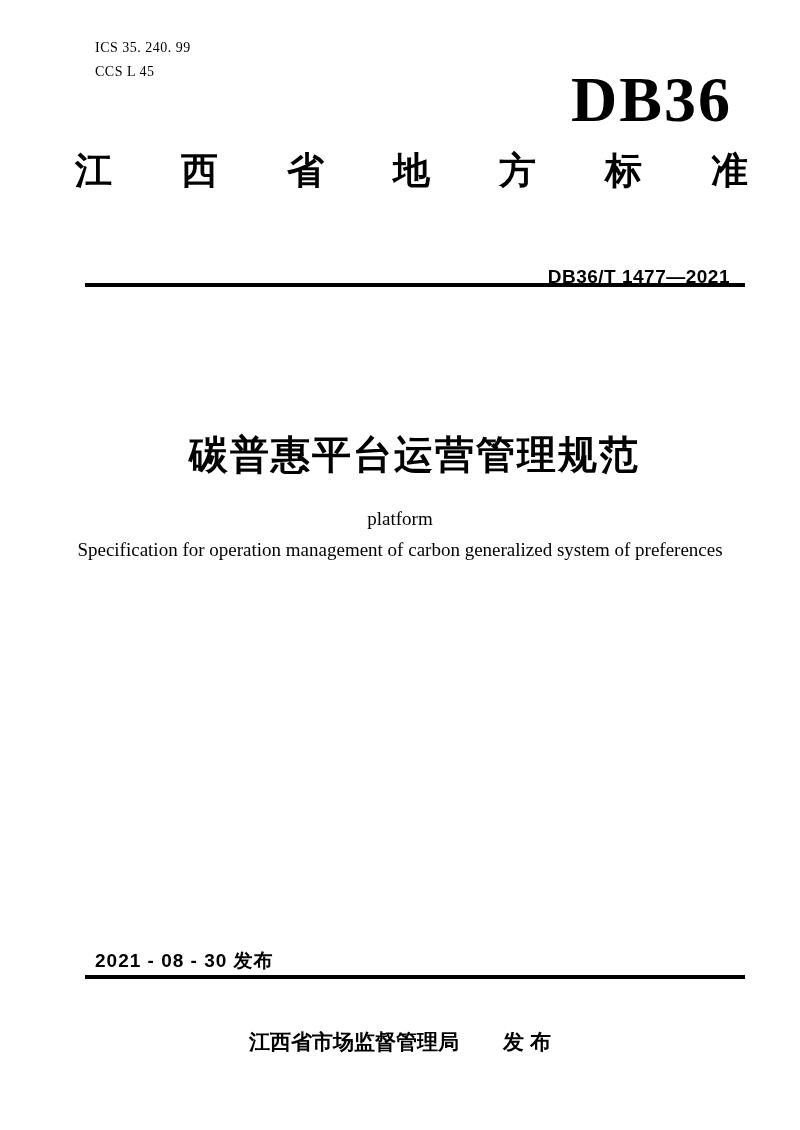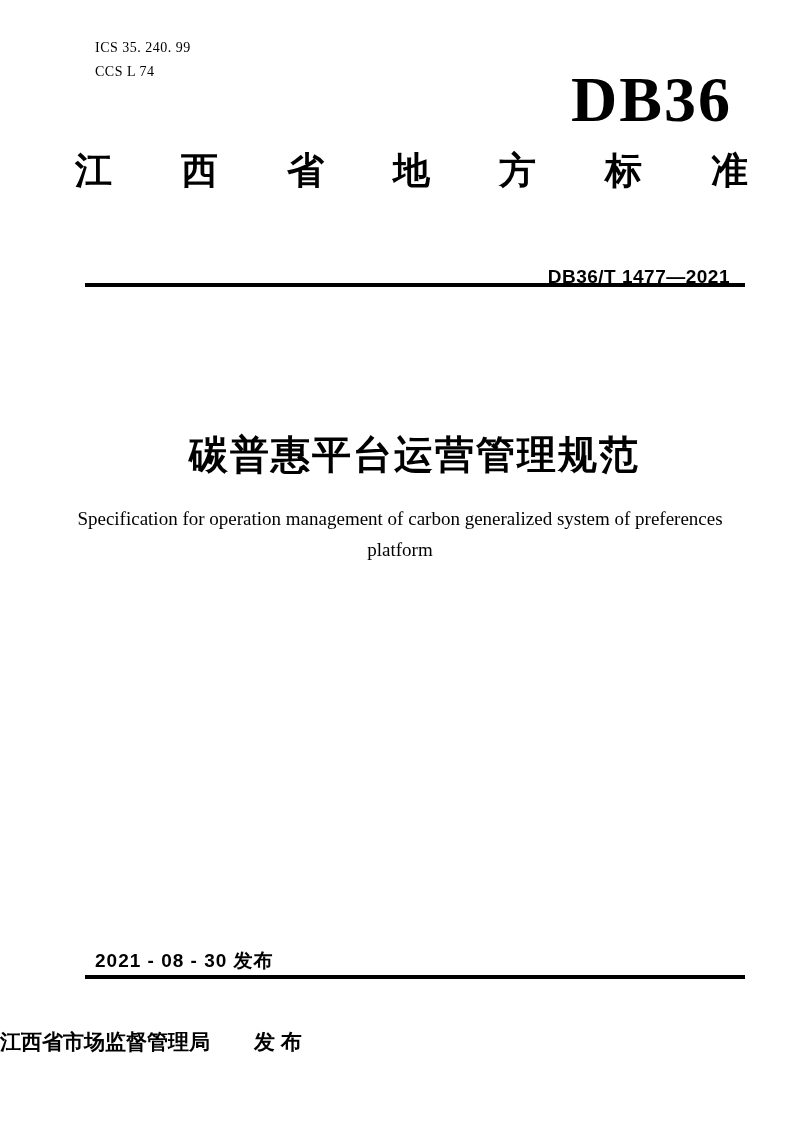--- a/index.html
+++ b/index.html
@@ -100,37 +100,37 @@
     justify-content: space-between;
     font-size: 19px;
     font-weight: bold;
     letter-spacing: 1px;
   }
   .publisher-row {
     position: absolute;
     left: 0;
     right: 0;
     top: 1028px;
-    text-align: left;
+    text-align: center;
     font-size: 21px;
     font-weight: bold;
   }
   .publisher-row .gap {
     display: inline-block;
     width: 44px;
   }
 </style>
 </head>
 <body>
 
 <div class="page">
 
   <div class="ics-block">
     <div>ICS  35. 240. 99</div>
-    <div>CCS L  74</div>
+    <div>CCS L  45</div>
   </div>
 
   <div class="logo">DB36</div>
 
   <div class="standard-name">
     <span>江</span>
     <span>西</span>
     <span>省</span>
     <span>地</span>
     <span>方</span>
@@ -138,22 +138,22 @@
     <span>准</span>
   </div>
 
   <div class="standard-number">DB36/T 1477—2021</div>
 
   <div class="rule rule-top"></div>
 
   <div class="title-cn">碳普惠平台运营管理规范</div>
 
   <div class="title-en">
+    <div>platform</div>
     <div>Specification for operation management of carbon generalized system of preferences</div>
-    <div>platform</div>
   </div>
 
   <div class="date-row">
     <span>2021 - 08 - 30 发布</span>
   </div>
 
   <div class="rule rule-bottom"></div>
 
   <div class="publisher-row">
     <span>江西省市场监督管理局</span><span class="gap"></span><span>发 布</span>

